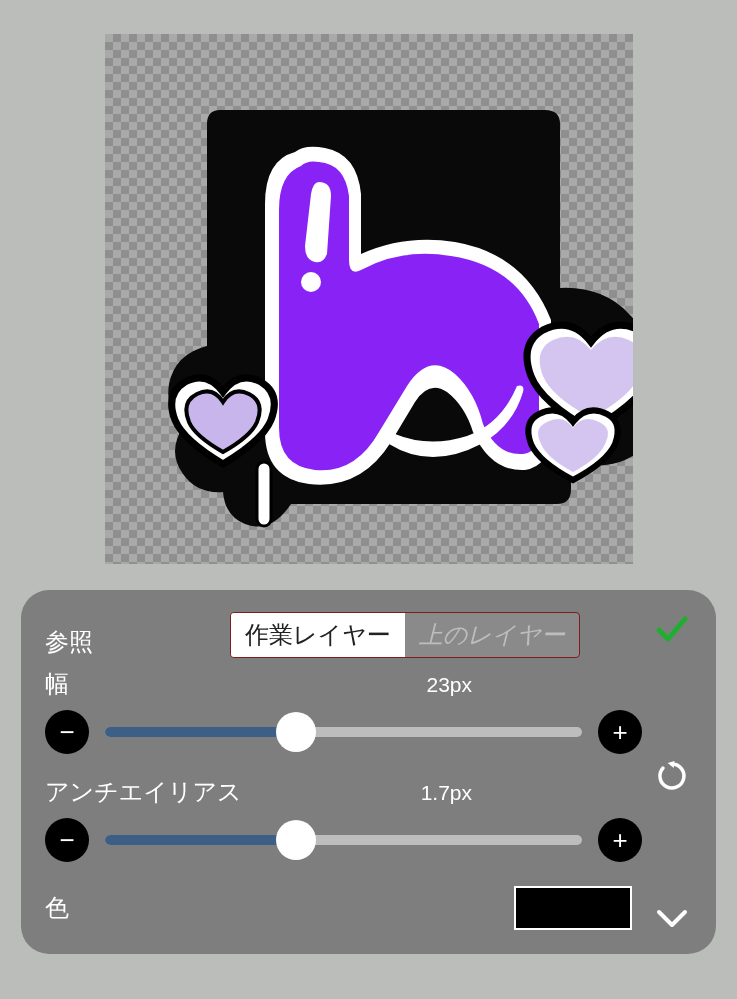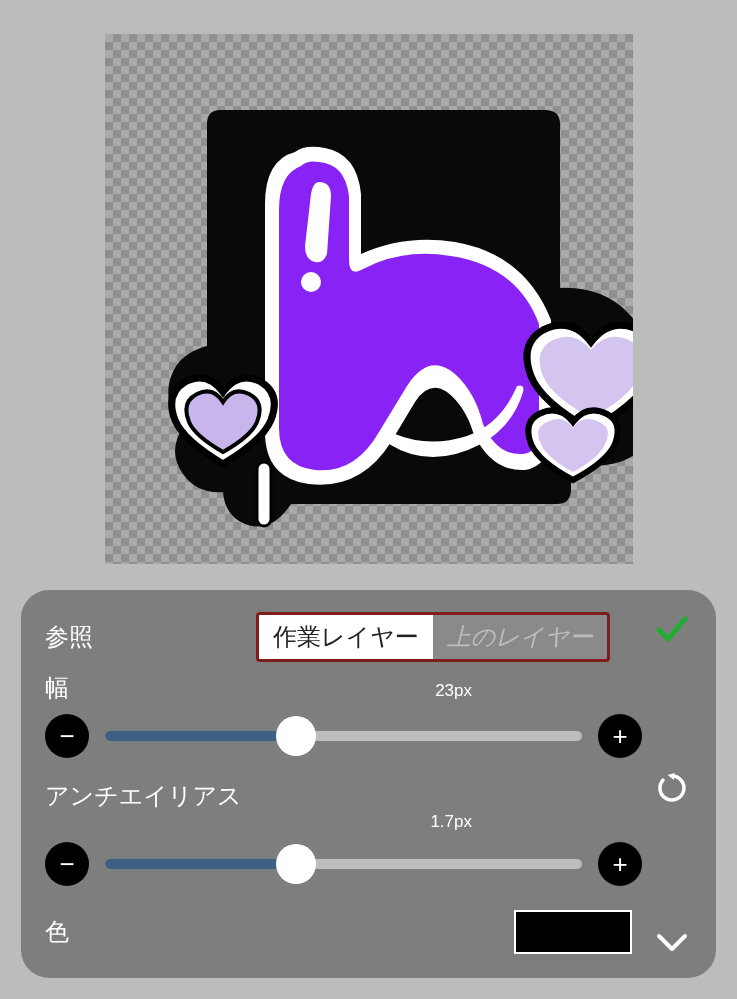--- a/index.html
+++ b/index.html
@@ -34,48 +34,47 @@
       right: 21px;
       top: 590px;
       background: #7e7e7e;
       border-radius: 28px;
       padding: 22px 24px 24px 24px;
       color: #fff;
       font-size: 24px;
     }
     .row {
       display: flex;
-      align-items: center;
+      align-items: flex-end;
       margin-bottom: 10px;
-      gap: 26px;
     }
     .row-label { width: 185px; }
     .segmented {
       display: inline-flex;
-      border: 3px solid #7f1d1d;
+      border: 1px solid #7f1d1d;
       border-radius: 4px;
       overflow: hidden;
       background: #8a8a8a;
     }
     .seg-btn {
       padding: 6px 14px;
       font-size: 24px;
       text-align: center;
       white-space: nowrap;
     }
     .seg-btn.active { background: #fff; color: #222; }
     .seg-btn.inactive { background: transparent; color: #bdbdbd; font-style: italic; }
     .slider-group { margin-top: 8px; }
     .slider-header {
       display: flex;
       align-items: baseline;
       font-size: 24px;
     }
     .slider-header .lbl { flex: 0 0 auto; }
-    .slider-header .val { margin-left: auto; margin-right: 170px; font-size: 17px; }
+    .slider-header .val { margin-left: auto; margin-right: 170px; font-size: 21px; }
     .slider-row {
       display: flex;
       align-items: center;
       gap: 16px;
       margin-top: 10px;
     }
     .round-btn {
       width: 44px; height: 44px; border-radius: 50%;
       background: #000;
       color: #fff;
@@ -191,21 +190,21 @@
       <div class="round-btn">−</div>
       <div class="slider-track">
         <div class="slider-fill" id="width-fill" style="width: 40%;"></div>
         <div class="slider-thumb" id="width-thumb" style="left: 40%;"></div>
       </div>
       <div class="round-btn">+</div>
     </div>
   </div>
 
   <div class="slider-group" style="margin-top:22px;">
-    <div class="slider-header" style="padding-right:50px;flex-direction:column;">
+    <div class="slider-header" style="padding-right:50px;">
       <span class="lbl">アンチエイリアス</span>
       <span class="val">1.7px</span>
     </div>
     <div class="slider-row" style="padding-right:50px;">
       <div class="round-btn">−</div>
       <div class="slider-track">
         <div class="slider-fill" id="aa-fill" style="width: 40%;"></div>
         <div class="slider-thumb" id="aa-thumb" style="left: 40%;"></div>
       </div>
       <div class="round-btn">+</div>

